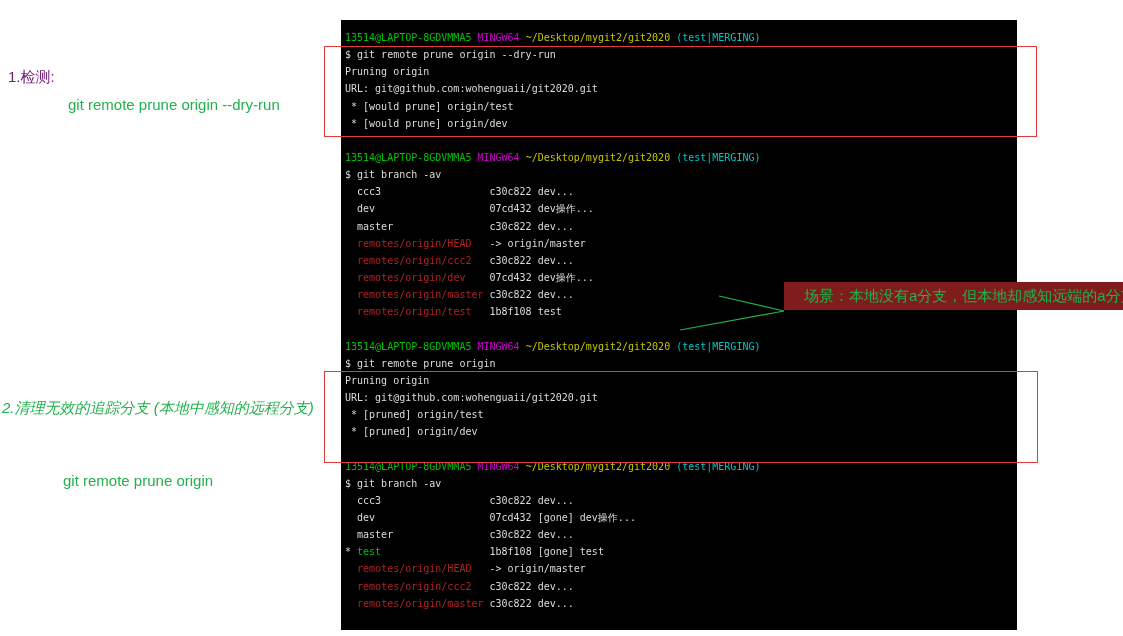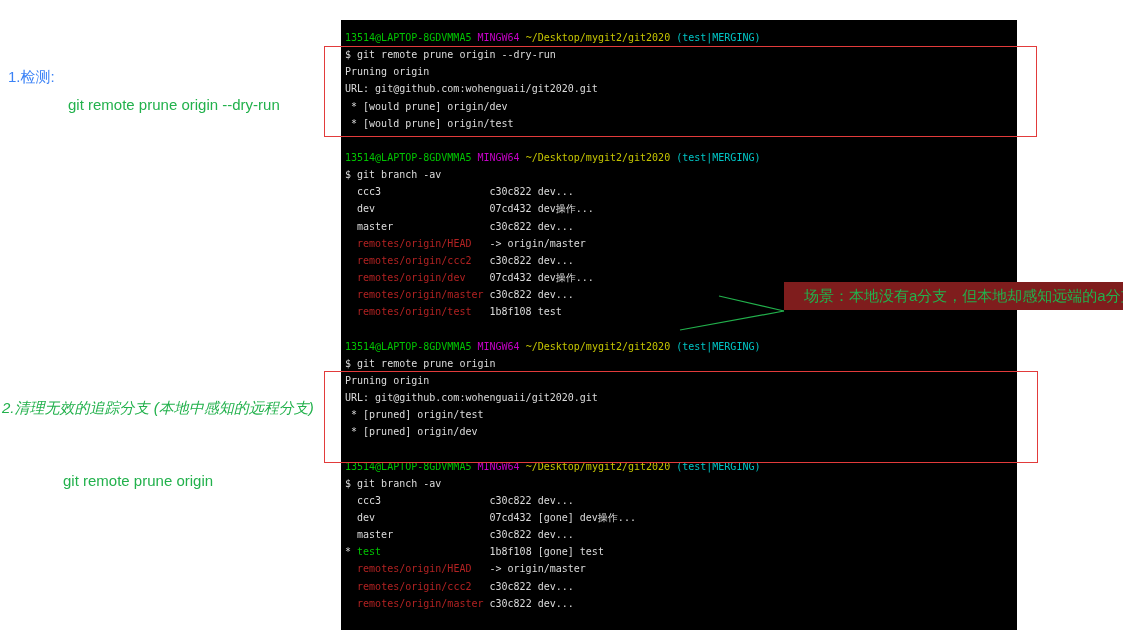--- a/index.html
+++ b/index.html
@@ -40,22 +40,22 @@
 </style>
 </head>
 <body>
 
 <div class="terminal" style="background: rgb(0, 0, 0);">
   <div>
       <div class="term-line"><span style="color: rgb(0, 196, 0);">13514@LAPTOP-8GDVMMA5</span><span style="color: rgb(220, 220, 220);"> </span><span style="color: rgb(196, 0, 196);">MINGW64</span><span style="color: rgb(220, 220, 220);"> </span><span style="color: rgb(196, 196, 0);">~/Desktop/mygit2/git2020</span><span style="color: rgb(220, 220, 220);"> </span><span style="color: rgb(0, 196, 196);">(test|MERGING)</span></div>
       <div class="term-line"><span style="color: rgb(220, 220, 220);">$ git remote prune origin --dry-run</span></div>
       <div class="term-line"><span style="color: rgb(220, 220, 220);">Pruning origin</span></div>
       <div class="term-line"><span style="color: rgb(220, 220, 220);">URL: git@github.com:wohenguaii/git2020.git</span></div>
+      <div class="term-line"><span style="color: rgb(220, 220, 220);"> * [would prune] origin/test</span></div>
       <div class="term-line"><span style="color: rgb(220, 220, 220);"> * [would prune] origin/dev</span></div>
-      <div class="term-line"><span style="color: rgb(220, 220, 220);"> * [would prune] origin/test</span></div>
       <div class="term-line"></div>
       <div class="term-line"><span style="color: rgb(0, 196, 0);">13514@LAPTOP-8GDVMMA5</span><span style="color: rgb(220, 220, 220);"> </span><span style="color: rgb(196, 0, 196);">MINGW64</span><span style="color: rgb(220, 220, 220);"> </span><span style="color: rgb(196, 196, 0);">~/Desktop/mygit2/git2020</span><span style="color: rgb(220, 220, 220);"> </span><span style="color: rgb(0, 196, 196);">(test|MERGING)</span></div>
       <div class="term-line"><span style="color: rgb(220, 220, 220);">$ git branch -av</span></div>
       <div class="term-line"><span style="color: rgb(220, 220, 220);">  ccc3                  c30c822 dev...</span></div>
       <div class="term-line"><span style="color: rgb(220, 220, 220);">  dev                   07cd432 dev操作...</span></div>
       <div class="term-line"><span style="color: rgb(220, 220, 220);">  master                c30c822 dev...</span></div>
       <div class="term-line"><span style="color: rgb(220, 220, 220);">  </span><span style="color: rgb(178, 34, 34);">remotes/origin/HEAD</span><span style="color: rgb(220, 220, 220);">   -&gt; origin/master</span></div>
       <div class="term-line"><span style="color: rgb(220, 220, 220);">  </span><span style="color: rgb(178, 34, 34);">remotes/origin/ccc2</span><span style="color: rgb(220, 220, 220);">   c30c822 dev...</span></div>
       <div class="term-line"><span style="color: rgb(220, 220, 220);">  </span><span style="color: rgb(178, 34, 34);">remotes/origin/dev</span><span style="color: rgb(220, 220, 220);">    07cd432 dev操作...</span></div>
       <div class="term-line"><span style="color: rgb(220, 220, 220);">  </span><span style="color: rgb(178, 34, 34);">remotes/origin/master</span><span style="color: rgb(220, 220, 220);"> c30c822 dev...</span></div>
@@ -76,21 +76,21 @@
       <div class="term-line"><span style="color: rgb(220, 220, 220);">* </span><span style="color: rgb(0, 196, 0);">test</span><span style="color: rgb(220, 220, 220);">                  1b8f108 [gone] test</span></div>
       <div class="term-line"><span style="color: rgb(220, 220, 220);">  </span><span style="color: rgb(178, 34, 34);">remotes/origin/HEAD</span><span style="color: rgb(220, 220, 220);">   -&gt; origin/master</span></div>
       <div class="term-line"><span style="color: rgb(220, 220, 220);">  </span><span style="color: rgb(178, 34, 34);">remotes/origin/ccc2</span><span style="color: rgb(220, 220, 220);">   c30c822 dev...</span></div>
       <div class="term-line"><span style="color: rgb(220, 220, 220);">  </span><span style="color: rgb(178, 34, 34);">remotes/origin/master</span><span style="color: rgb(220, 220, 220);"> c30c822 dev...</span></div>
     </div>
 </div>
 
 <div class="hl-box hl-1" style="border-color: rgb(226, 59, 59);"></div>
 <div class="hl-box hl-2" style="border-color: rgb(226, 59, 59);"></div>
 
-<div class="anno a1t" style="color: #3b82f6;">1.检测:</div>
+<div class="anno a1t" style="color: #701a75;">1.检测:</div>
 <div class="anno a1c" style="color: rgb(34, 177, 76);">git remote prune origin --dry-run</div>
 <div class="anno a2t" style="color: rgb(34, 177, 76);">2.清理无效的追踪分支 (本地中感知的远程分支)</div>
 <div class="anno a2c" style="color: rgb(34, 177, 76); margin-top: 44px;">git remote prune origin</div>
 
 <div class="overlay-note" style="color: rgb(34, 177, 76);">场景：本地没有a分支，但本地却感知远端的a分支</div>
 
 <svg class="arrows">
   <line stroke-width="1.2" x1="719" y1="296" x2="784" y2="311" style="stroke: rgb(34, 177, 76);"></line>
   <line stroke-width="1.2" x1="680" y1="330" x2="784" y2="311" style="stroke: rgb(34, 177, 76);"></line>
 </svg>

